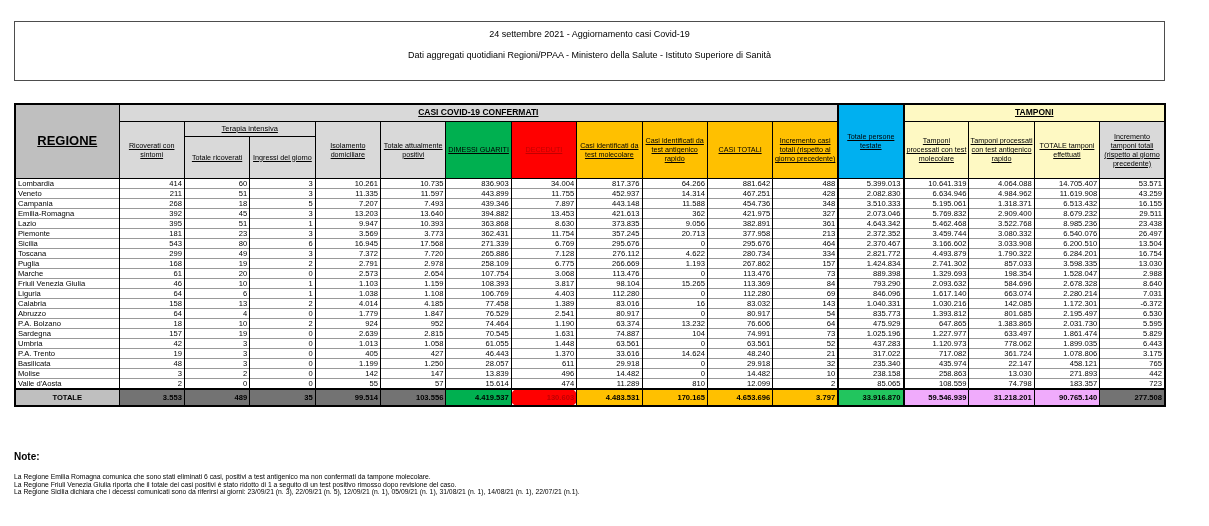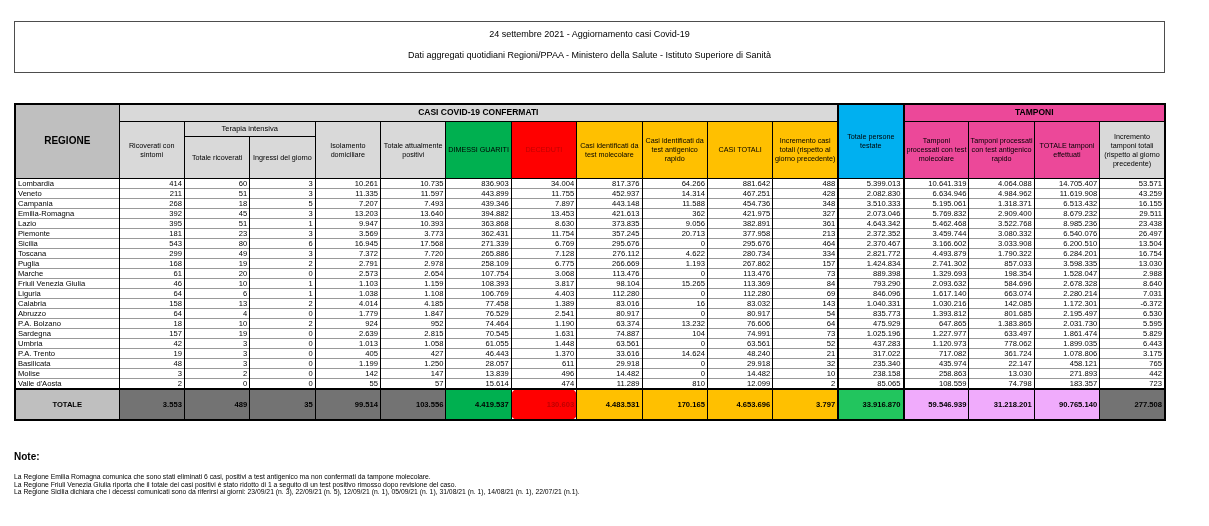--- a/index.html
+++ b/index.html
@@ -1,62 +1,62 @@
 <!DOCTYPE html>
 <html><head>
 <meta charset="utf-8">
 <style>
   html,body { margin:0; padding:0; background:#fff; }
   .page {
     position:relative; width:1209px; height:526px; background:#ffffff;
     font-family:"Liberation Sans", sans-serif; color:#000;
   }
   .title-box {
-    position:absolute; left:14px; top:21px; width:1151px; height:52px;
+    position:absolute; left:14px; top:21px; width:1151px; height:60px;
     border:1px solid #4d4d4d; box-sizing:border-box; text-align:center; background:#fff;
   }
   .title-line { font-size:9px; }
   .title-line.l1 { margin-top:7px; }
   .title-line.l2 { margin-top:11px; }
 
   table.covid {
     position:absolute; left:14px; top:103px; width:1152px;
     border-collapse:collapse; table-layout:fixed; border:2px solid #000;
   }
   col.region-col { width:104px; }
 
   th, td { box-sizing:border-box; overflow:hidden; }
 
   thead th {
     border:1px solid #000; background:#d9d9d9; font-weight:normal;
-    font-size:7.2px; line-height:1.25; padding:1px; text-align:center; vertical-align:middle;
+    font-size:7.2px; line-height:1.25; padding:1px; text-align:center; vertical-align:middle;text-decoration:underline;
   }
   th.banner  { font-weight:bold; font-size:8.5px; height:17px; }
-  th.regione-h { background:#bfbfbf; font-weight:bold; font-size:10px; }
+  th.regione-h { background:#bfbfbf; font-weight:bold; font-size:13px; }
   th.terapia-banner { height:15px; font-size:7.5px; }
   tr.h-sub th { height:42px; }
   th.green { background:#00b050; }
   th.red   { background:#ff0000; color:#c00000; }
   th.gold  { background:#ffc000;margin-left:48px; }
   th.cyan  { background:#00b0f0; }
-  th.peri  { background:#ec4899; }
+  th.peri  { background:#fef9c3; }
   th.grayl { background:#d9d9d9; }
 
   tbody td {
     border-left:1px solid #000; border-right:1px solid #000; border-top:1px solid #999;
     height:10px; font-size:7.6px; padding:0 2px; background:#fff; vertical-align:middle;
     white-space:nowrap;
   }
   tbody td.region { text-align:left; }
   tbody td.num { text-align:right; }
 
   .c-sep { border-left:2px solid #000 !important; border-right:2px solid #000 !important; }
 
   tfoot td {
-    border:1px solid #000; border-top:2px solid #000; height:31px;
+    border:1px solid #000; border-top:2px solid #000; height:17px;
     font-weight:bold; font-size:7.6px; padding:0 2px; vertical-align:middle; white-space:nowrap;
   }
   tfoot td.t-label { background:#bfbfbf; text-align:center; }
   tfoot td.t-gray  { background:#737373; text-align:right; }
   tfoot td.t-green { background:#00b050; text-align:right; }
   tfoot td.t-red   { background:#ff0000; color:#c00000; text-align:right;border-radius:7px; }
   tfoot td.t-gold  { background:#ffc000; text-align:right; }
   tfoot td.t-cyan  { background:#22c55e; text-align:right; }
   tfoot td.t-peri  { background:#f0abfc; text-align:right; }
 

